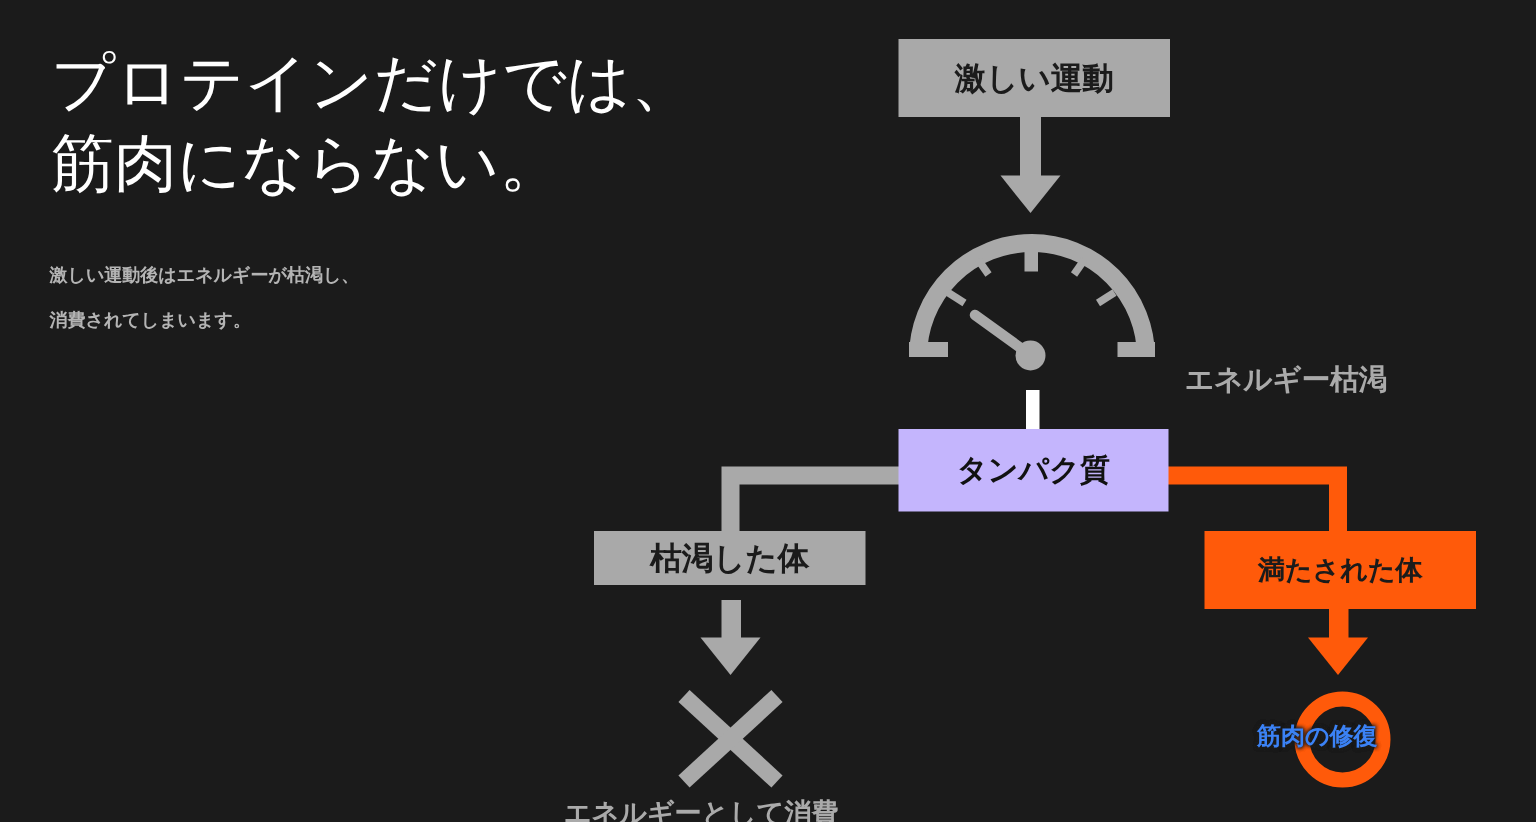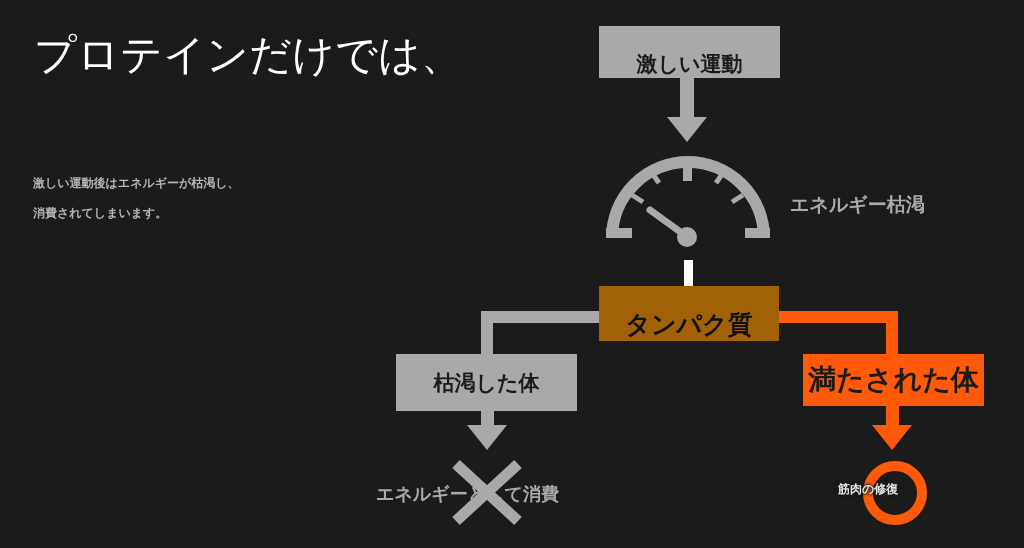--- a/index.html
+++ b/index.html
@@ -16,31 +16,32 @@
   }
   .desc {
     left:33px; top:168px; color:#b4b4b4;
     font-size:12px; line-height:30px; font-weight:bold;
   }
   .box {
     display:flex; align-items:center; justify-content:center;
     font-weight:bold; color:#1b1b1b;
   }
   .gray-box { background:#a9a9a9; font-size:21px; }
-  .orange-box { background:#ff5a0a; font-size:28px; }
-  .white-box { background:#a16207; font-size:25px; color:#111;align-items:flex-end; }
-  .label-gray { color:#aaaaaa; font-size:18px; font-weight:bold; }
-  .label-orange { color:#e5e5e5; font-size:12px; font-weight:bold; }
+  .orange-box { background:#ff5a0a; font-size:18px; }
+  .white-box { background:#c4b5fd; font-size:20px; color:#111; }
+  .label-gray { color:#aaaaaa; font-size:18px; font-weight:bold;margin-top:48px; }
+  .label-orange { color:#3b82f6; font-size:16px; font-weight:bold; }
   svg { position:absolute; left:0; top:0; }
 </style>
 </head>
 <body>
 
 <div class="abs title">
   <div>プロテインだけでは、</div>
+  <div>筋肉にならない。</div>
 </div>
 
 <div class="abs desc">
   <div>激しい運動後はエネルギーが枯渇し、</div>
   <div>消費されてしまいます。</div>
 </div>
 
 <svg width="1024" height="548">
 
   <g>
@@ -80,31 +81,31 @@
   <g>
     <line x1="456" y1="464" x2="518" y2="521" stroke="#a9a9a9" stroke-width="11"></line>
     <line x1="518" y1="464" x2="456" y2="521" stroke="#a9a9a9" stroke-width="11"></line>
   </g>
 
   <g>
     <circle cx="895" cy="493" r="27" fill="none" stroke="#ff5a0a" stroke-width="10"></circle>
   </g>
 </svg>
 
-<div class="abs box gray-box" style="left:599px; top:26px; width:181px; height:52px;align-items:flex-end;">
+<div class="abs box gray-box" style="left:599px; top:26px; width:181px; height:52px;">
   <span>激しい運動</span>
 </div>
 
 <div class="abs label-gray" style="left:790px; top:192px; font-size:19px;">エネルギー枯渇</div>
 
 <div class="abs box white-box" style="left:599px; top:286px; width:180px; height:55px;">
   <span>タンパク質</span>
 </div>
 
-<div class="abs box gray-box" style="left:396px; top:354px; width:181px; height:57px;">
+<div class="abs box gray-box" style="left:396px; top:354px; width:181px; height:36px;">
   <span>枯渇した体</span>
 </div>
 
 <div class="abs label-gray" style="left:376px; top:482px; background:transparent;">エネルギーとして消費</div>
 
 <div class="abs box orange-box" style="left:803px; top:354px; width:181px; height:52px;">
   <span>満たされた体</span>
 </div>
 
 <div class="abs label-orange" style="left:838px; top:481px; text-shadow:0 0 3px #1b1b1b, 0 0 3px #1b1b1b, 0 0 3px #1b1b1b;">筋肉の修復</div>

